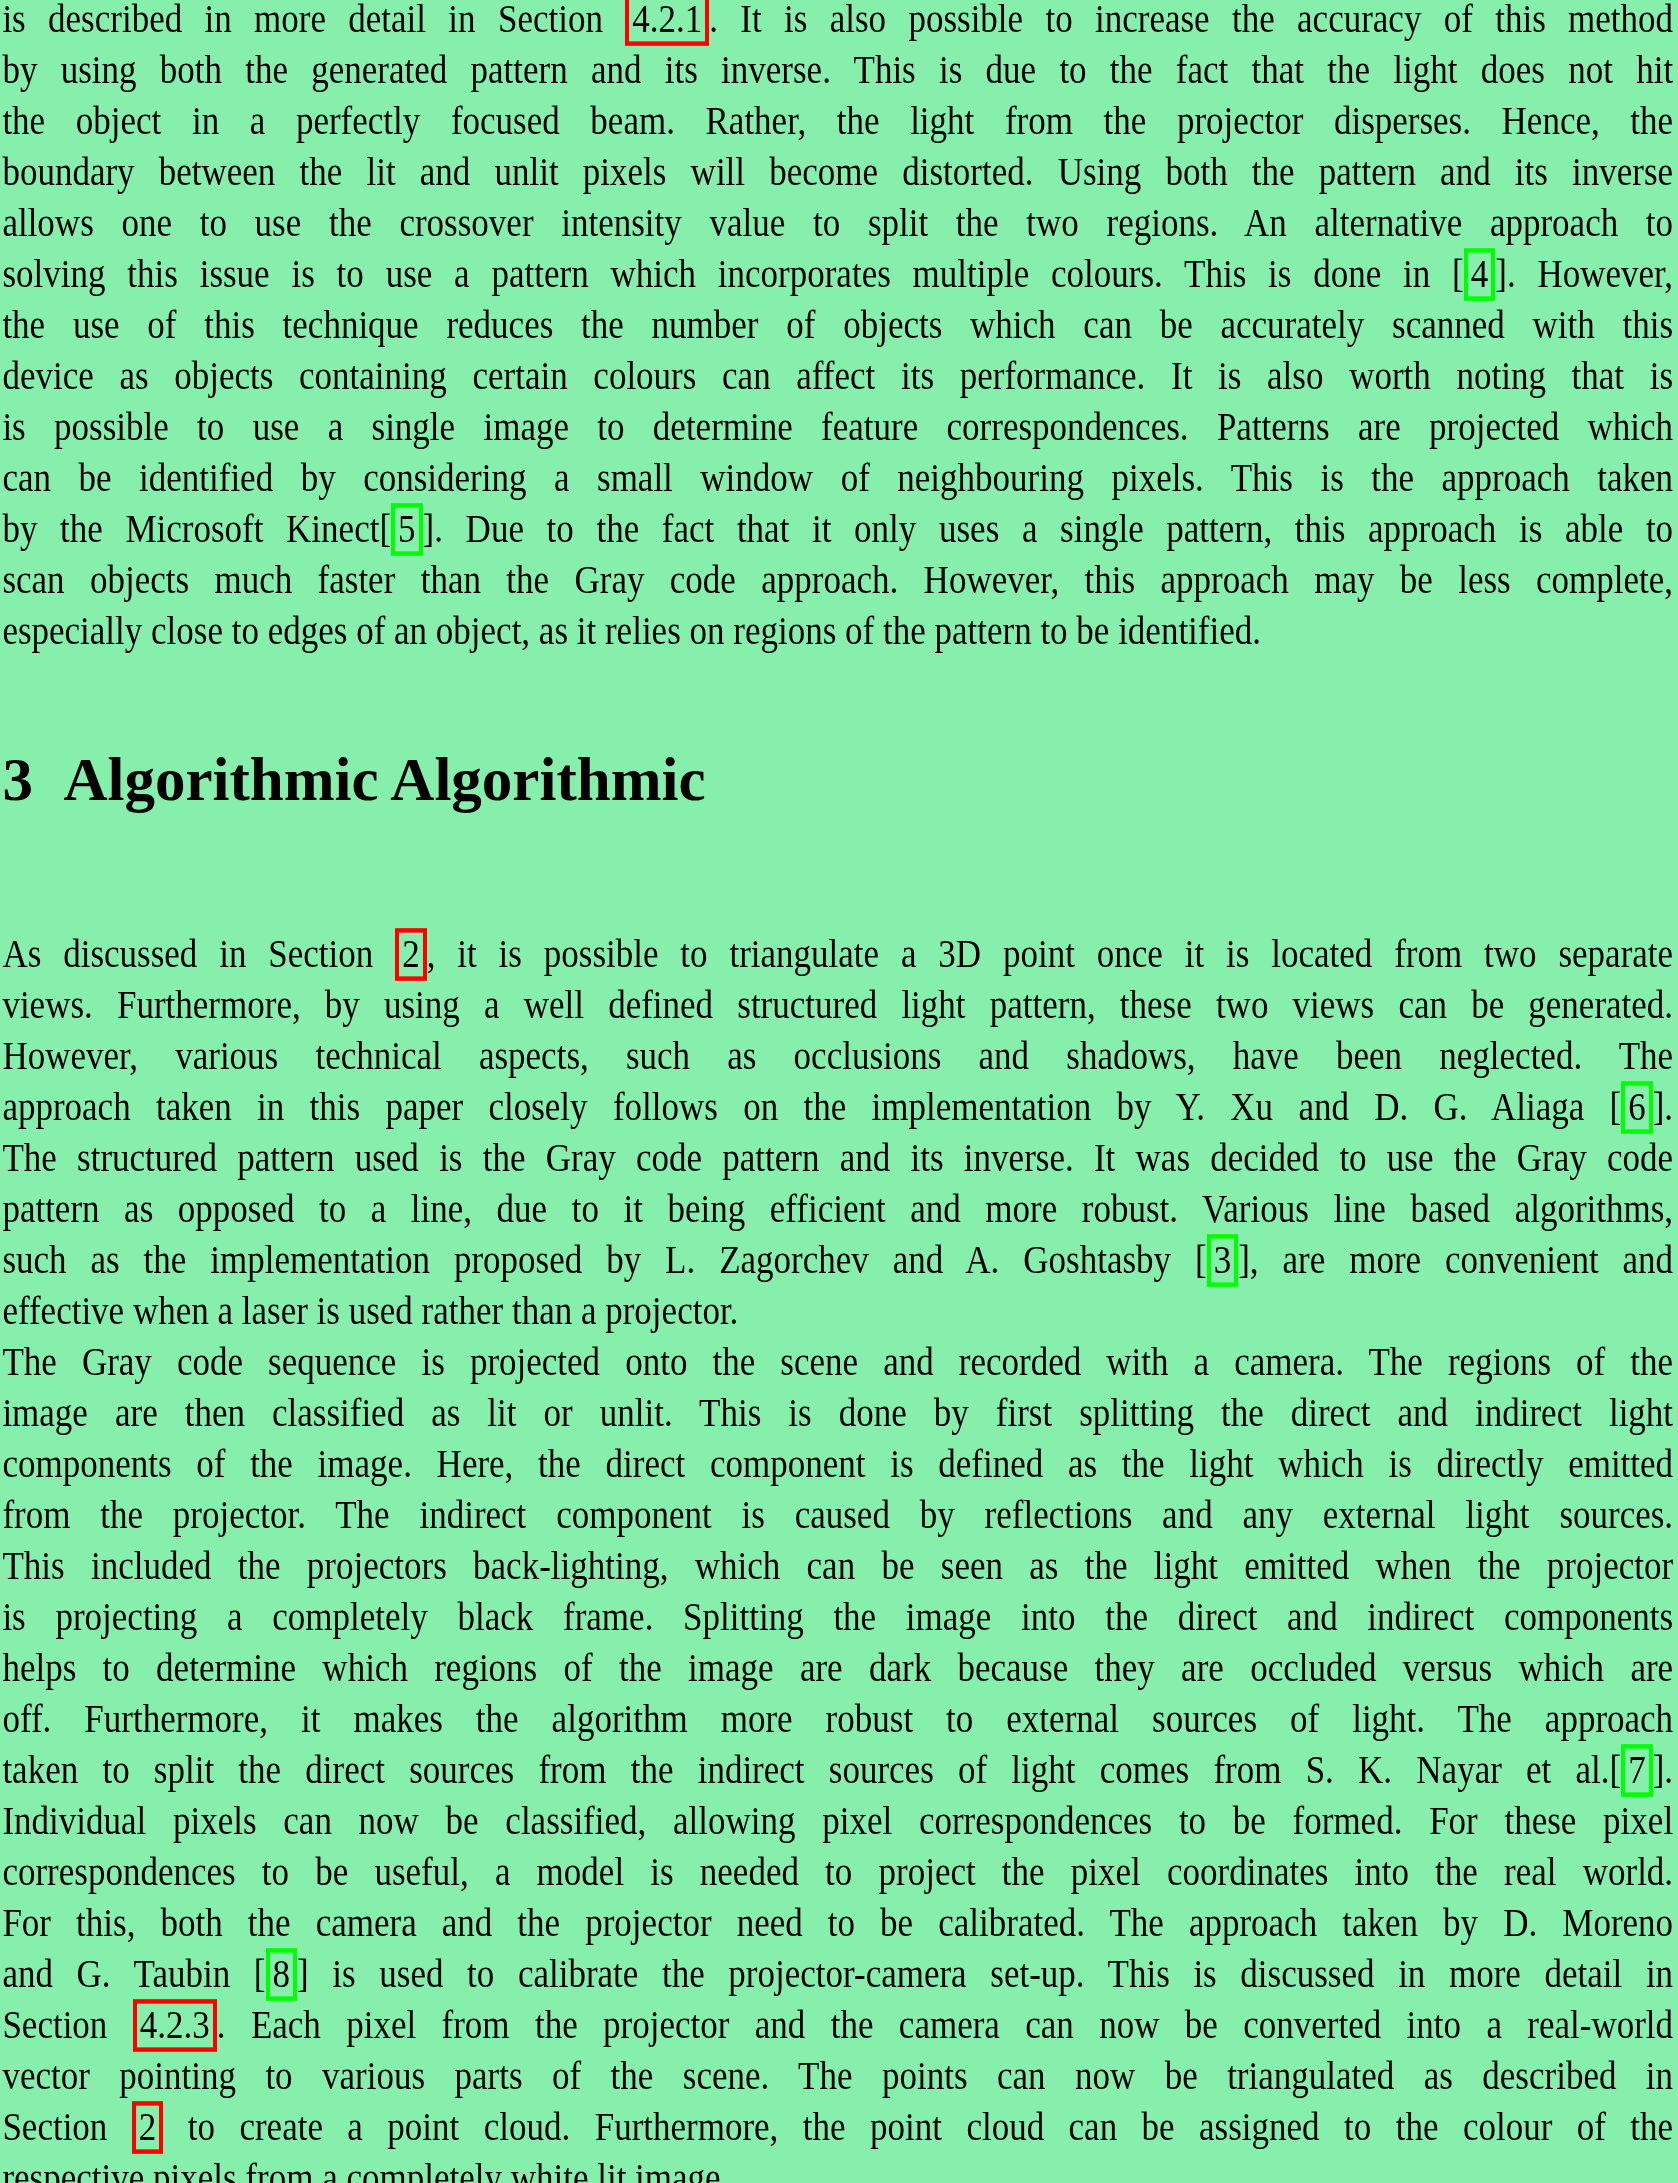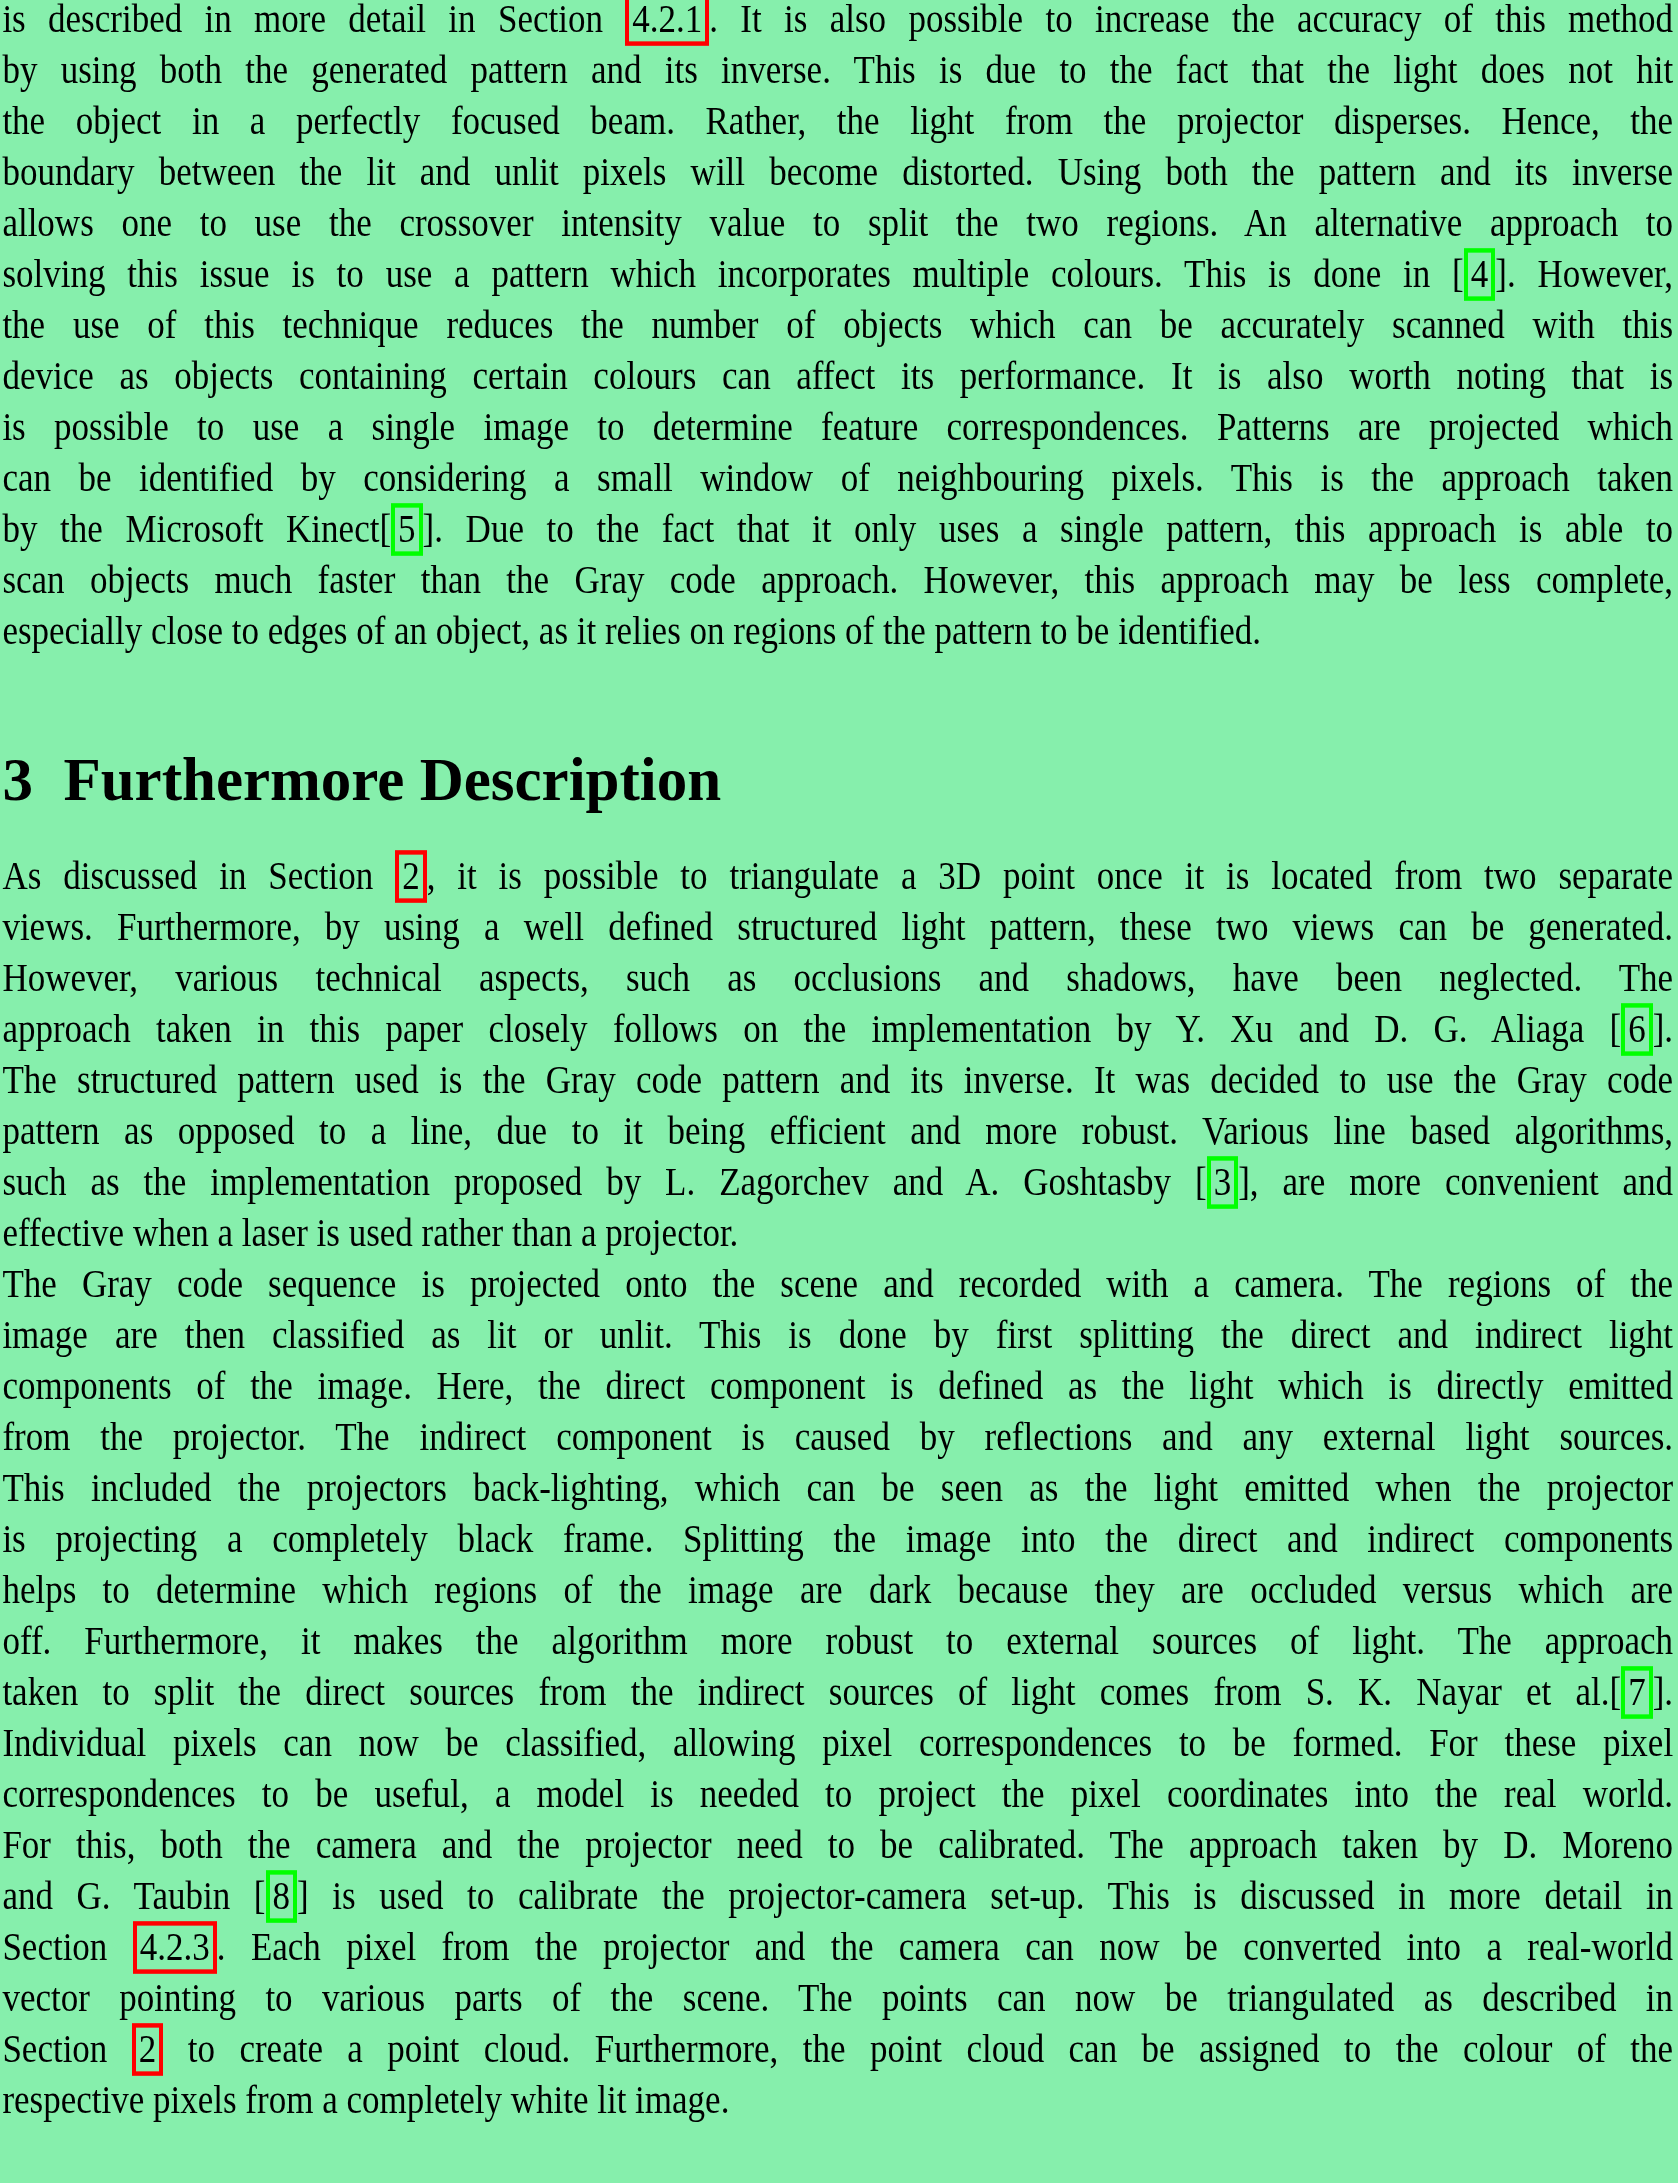--- a/index.html
+++ b/index.html
@@ -9,21 +9,21 @@
     background:#86efac;
     color:#000000;
     font-family:"Liberation Serif","DejaVu Serif",serif;
     font-size:35px;
     box-sizing:border-box;
     padding:0 4.9px 0 2.4px;
     overflow:hidden;
   }
   .para { margin:0; }
   .para1 { margin-top:-6.1px; }
-  .para2 { margin-top:40px; }
+  .para2 { margin-top:118px; }
   .para3 { margin-top:0; }
   .line {
     height:51px;
     line-height:51px;
     text-align:justify;
     text-align-last:justify;
     text-justify:inter-word;
     transform:scaleY(1.12);
     white-space:normal;
   }
@@ -61,21 +61,21 @@
     <div class="line"><span>solving this issue is to use a pattern which incorporates multiple colours. This is done in [</span><span class="ref green">4</span><span>]. However,</span></div>
     <div class="line">the use of this technique reduces the number of objects which can be accurately scanned with this</div>
     <div class="line">device as objects containing certain colours can affect its performance. It is also worth noting that is</div>
     <div class="line">is possible to use a single image to determine feature correspondences. Patterns are projected which</div>
     <div class="line">can be identified by considering a small window of neighbouring pixels. This is the approach taken</div>
     <div class="line"><span>by the Microsoft Kinect[</span><span class="ref green">5</span><span>]. Due to the fact that it only uses a single pattern, this approach is able to</span></div>
     <div class="line">scan objects much faster than the Gray code approach. However, this approach may be less complete,</div>
     <div class="line last">especially close to edges of an object, as it relies on regions of the pattern to be identified.</div>
   </div>
 
-  <div class="section-heading"><span class="sec-num">3</span><span class="sec-title">Furthermore Description</span></div>
+  <div class="section-heading"><span class="sec-num">3</span><span class="sec-title">Algorithmic Algorithmic</span></div>
 
   <div class="para para2">
     <div class="line"><span>As discussed in Section </span><span class="ref red">2</span><span>, it is possible to triangulate a 3D point once it is located from two separate</span></div>
     <div class="line">views. Furthermore, by using a well defined structured light pattern, these two views can be generated.</div>
     <div class="line">However, various technical aspects, such as occlusions and shadows, have been neglected. The</div>
     <div class="line"><span>approach taken in this paper closely follows on the implementation by Y. Xu and D. G. Aliaga [</span><span class="ref green">6</span><span>].</span></div>
     <div class="line">The structured pattern used is the Gray code pattern and its inverse. It was decided to use the Gray code</div>
     <div class="line">pattern as opposed to a line, due to it being efficient and more robust. Various line based algorithms,</div>
     <div class="line"><span>such as the implementation proposed by L. Zagorchev and A. Goshtasby [</span><span class="ref green">3</span><span>], are more convenient and</span></div>
     <div class="line last">effective when a laser is used rather than a projector.</div>

